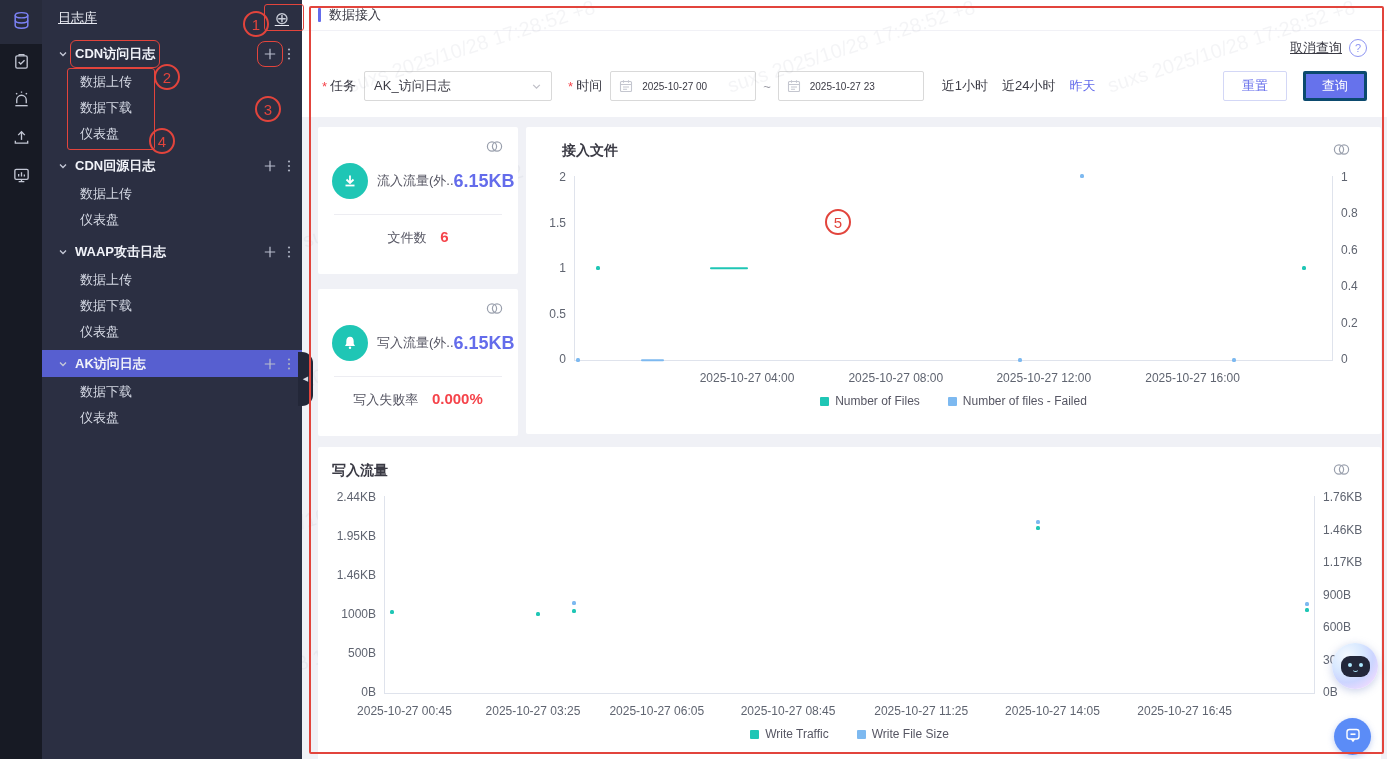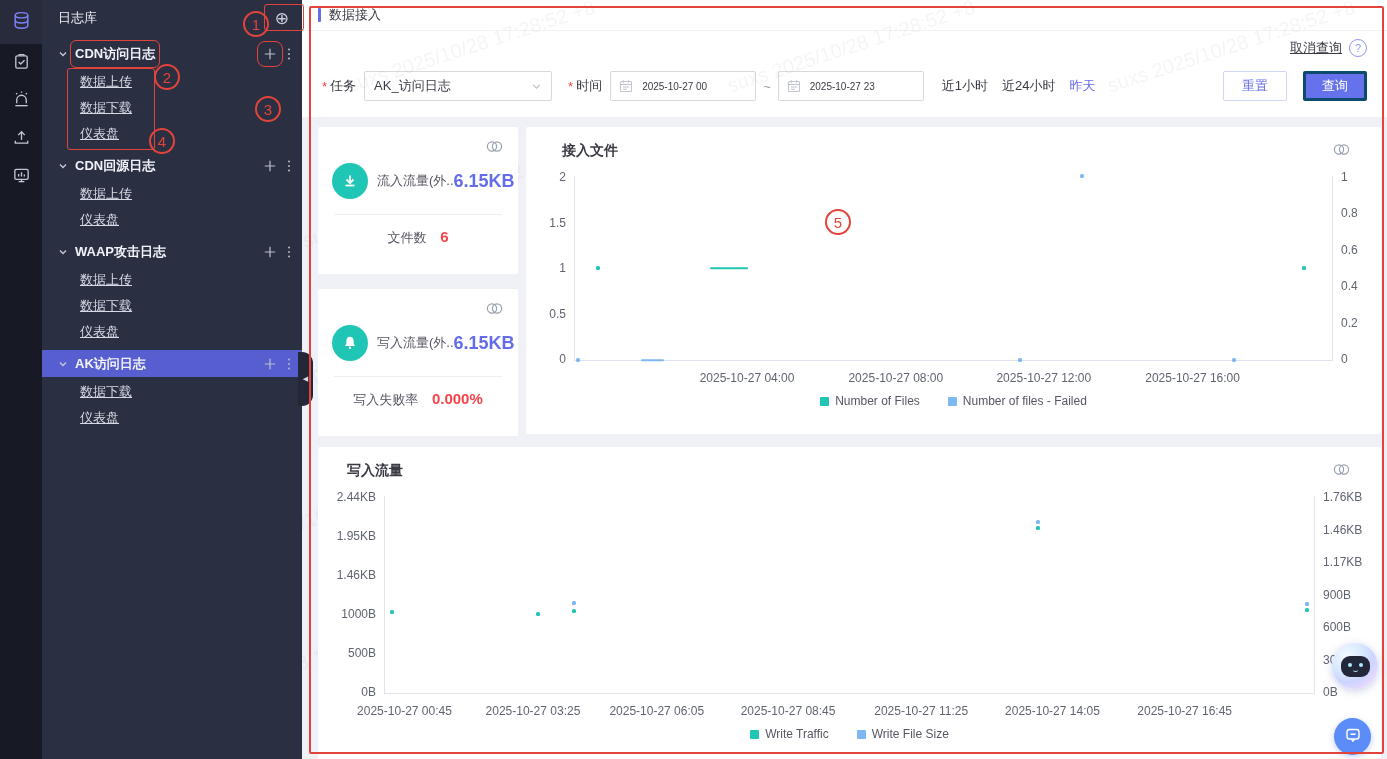--- a/index.html
+++ b/index.html
@@ -6,38 +6,38 @@
     font-family:"Liberation Sans","DejaVu Sans",sans-serif;background:#fff;}
   .app{display:flex;width:1387px;height:759px;position:relative;}
 
   
   .rail{width:42px;background:#171a24;flex-shrink:0;display:flex;flex-direction:column;align-items:center;}
   .rail-item{width:42px;height:38px;display:flex;align-items:center;justify-content:center;color:#c3c7d4;cursor:pointer;}
   .rail-item.active{height:44px;background:#272b3b;color:#7c82f5;}
 
   
   .tree-panel{width:260px;background:#2b2f42;flex-shrink:0;position:relative;color:#e7e9f2;}
-  .tree-head{display:flex;align-items:center;justify-content:space-between;padding:9px 13px 4px 16px;}
+  .tree-head{display:flex;align-items:center;justify-content:space-between;padding:9px 13px 4px 16px;text-decoration:underline;}
   .tree-title{font-size:13px;color:#edeff6;}
   .add-circle{color:#c9cdd8;font-size:17px;line-height:1;cursor:pointer;}
   .search-box{margin:6px 14px 0;background:#373c51;border-radius:2px;height:24px;display:flex;align-items:center;padding:0 8px;}
   .search-box input{background:transparent;border:0;outline:0;color:#aeb4c6;font-size:12px;width:100%;font-family:inherit;}
   .search-box input::placeholder{color:#8d93a8;}
   .search-icon{color:#8d93a8;margin-right:6px;display:flex;}
   .tree{margin-top:9px;font-size:13px;}
   .trow{height:27px;display:flex;align-items:center;padding:0 11px 0 16px;position:relative;cursor:pointer;margin-top:1px;}
   .trow.selected{background:#575fd0;}
   .chev{display:flex;color:#c6cad8;}
   .glabel{font-weight:bold;color:#f1f3f9;margin-left:7px;white-space:nowrap;}
   .glabel.anno{outline:1.5px solid #e2443c;outline-offset:4px;border-radius:1px;}
   .plus-ic{margin-left:auto;color:#b9bece;display:flex;cursor:pointer;}
   .plus-ic.anno{outline:1.5px solid #e2443c;outline-offset:5px;border-radius:2px;}
   .dots-ic{margin-left:10px;color:#aab0c0;display:flex;cursor:pointer;}
   .kids{position:relative;padding:2px 0 4px;}
-  .kid{height:26px;line-height:26px;padding-left:38px;color:#d6dae5;cursor:pointer;text-decoration:underline;}
+  .kid{height:26px;line-height:26px;padding-left:38px;color:#d6dae5;cursor:pointer;}
   .kids-rb{position:absolute;left:25px;top:1px;width:86px;height:calc(100% - 4px);
     border:1.5px solid #e2443c;border-radius:3px;pointer-events:none;}
   .collapse-handle{position:absolute;top:352px;right:-11px;width:15px;height:54px;background:#232738;
     border-radius:0 11px 11px 0;display:flex;align-items:center;justify-content:center;z-index:30;cursor:pointer;}
   .collapse-handle span{color:#d8dbe6;font-size:7px;}
 
   
   .main{flex:1;background:#f0f1f6;position:relative;overflow:hidden;}
   .titlebar{height:30px;background:#fff;display:flex;align-items:center;padding-left:16px;border-bottom:1px solid #f1f1f6;}
   .tbar{width:3px;height:14px;background:#646ceb;margin-right:8px;border-radius:1px;}
@@ -80,21 +80,21 @@
   .card-value{font-size:18px;font-weight:bold;color:#646ceb;margin-left:auto;}
   .card-divider{height:1px;background:#ededf2;margin:15px 2px 13px;}
   .card-sub{text-align:center;font-size:13px;color:#565663;}
   .card-sub b{color:#f5434a;margin-left:10px;font-size:15px;}
 
   .chart{background:#fff;border-radius:2px;position:relative;box-sizing:border-box;}
   #chart1{flex:1;height:307px;}
   #chart2{height:314px;margin-top:11px;margin-right:0;}
   .chart-head{font-size:14px;font-weight:bold;color:#3a3a44;padding-top:15px;}
   #chart1 .chart-head{padding-left:36px;}
-  #chart2 .chart-head{padding-left:29px;}
+  #chart2 .chart-head{padding-left:14px;}
   .chart .link-icon{top:15px;right:30px;}
   .chart-body{display:flex;margin:16px 14px 0;}
   .ycol{display:flex;flex-direction:column;justify-content:space-between;font-size:12px;color:#5f6470;}
   .ycol.l{text-align:right;padding-right:8px;box-sizing:border-box;}
   .ycol.r{text-align:left;padding-left:8px;box-sizing:border-box;}
   .plot{flex:1;position:relative;border-left:1px solid #dfe3ec;border-right:1px solid #dfe3ec;border-bottom:1px solid #dfe3ec;}
   .dot{position:absolute;width:4px;height:4px;border-radius:1.5px;transform:translate(-50%,50%);}
   .seg{position:absolute;height:2.5px;border-radius:2px;transform:translateY(50%);}
   .xaxis{position:relative;height:16px;margin-top:5px;font-size:12px;color:#5f6470;}
   .xaxis span{position:absolute;transform:translateX(-50%);white-space:nowrap;}

